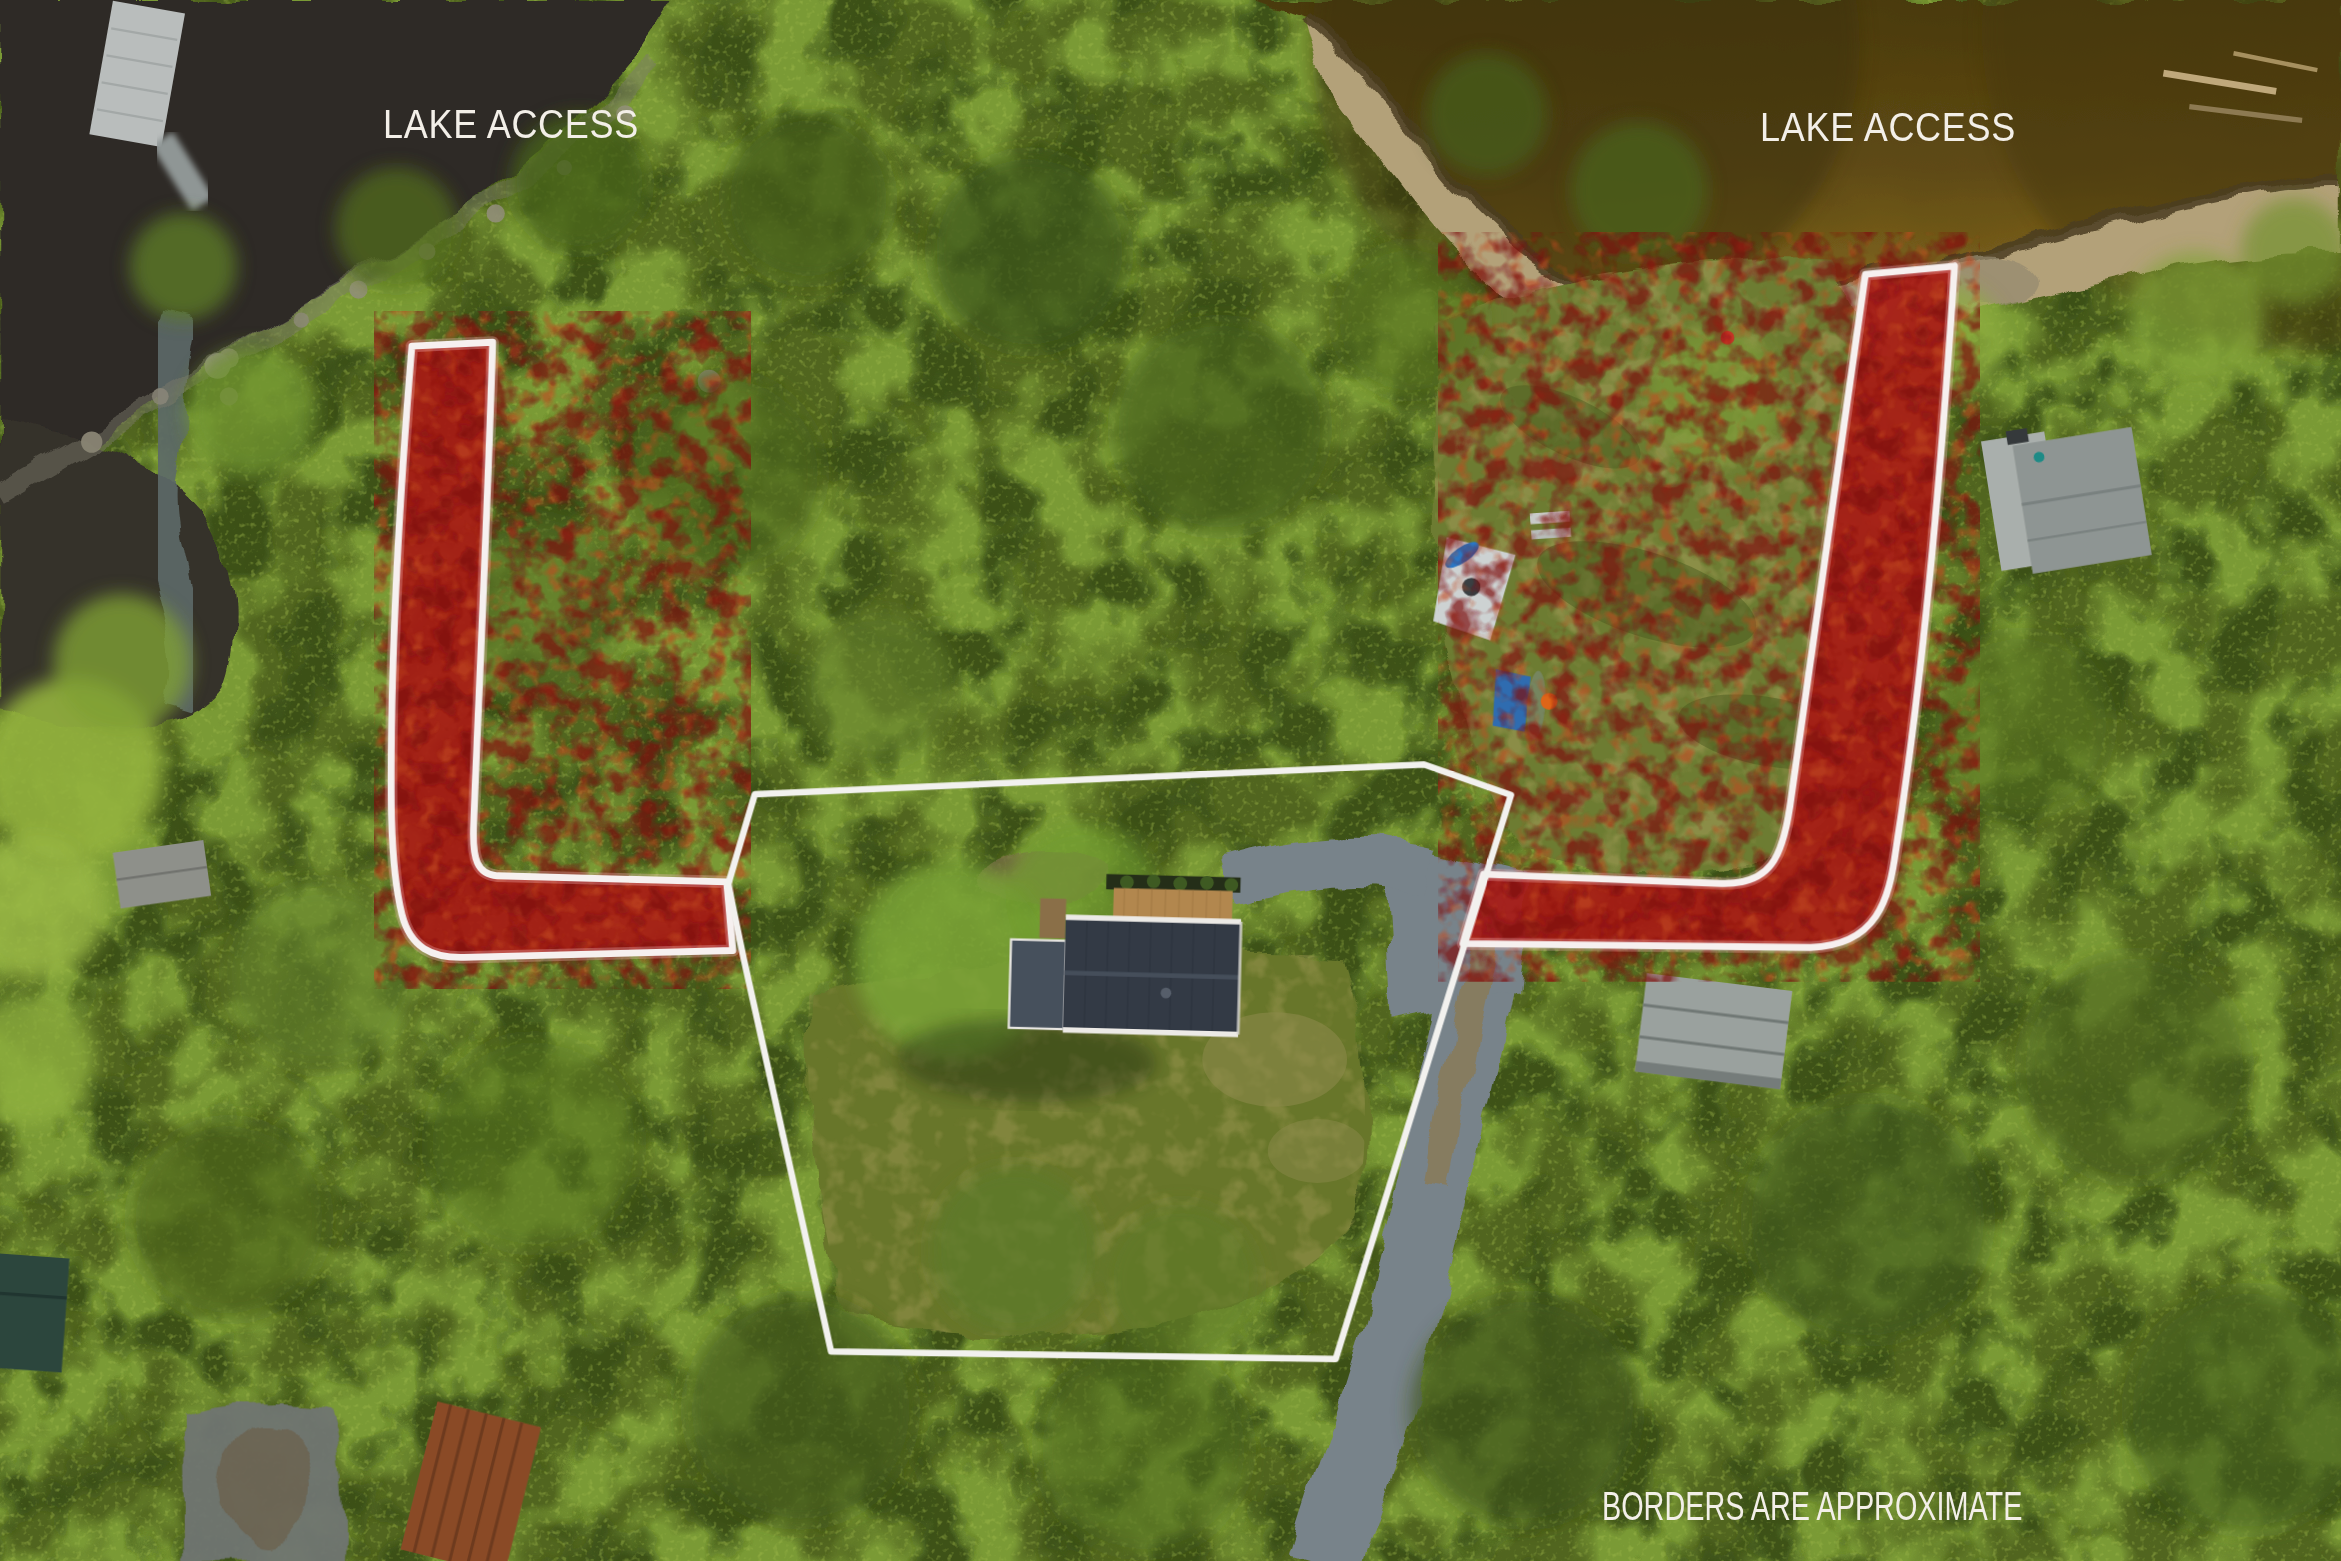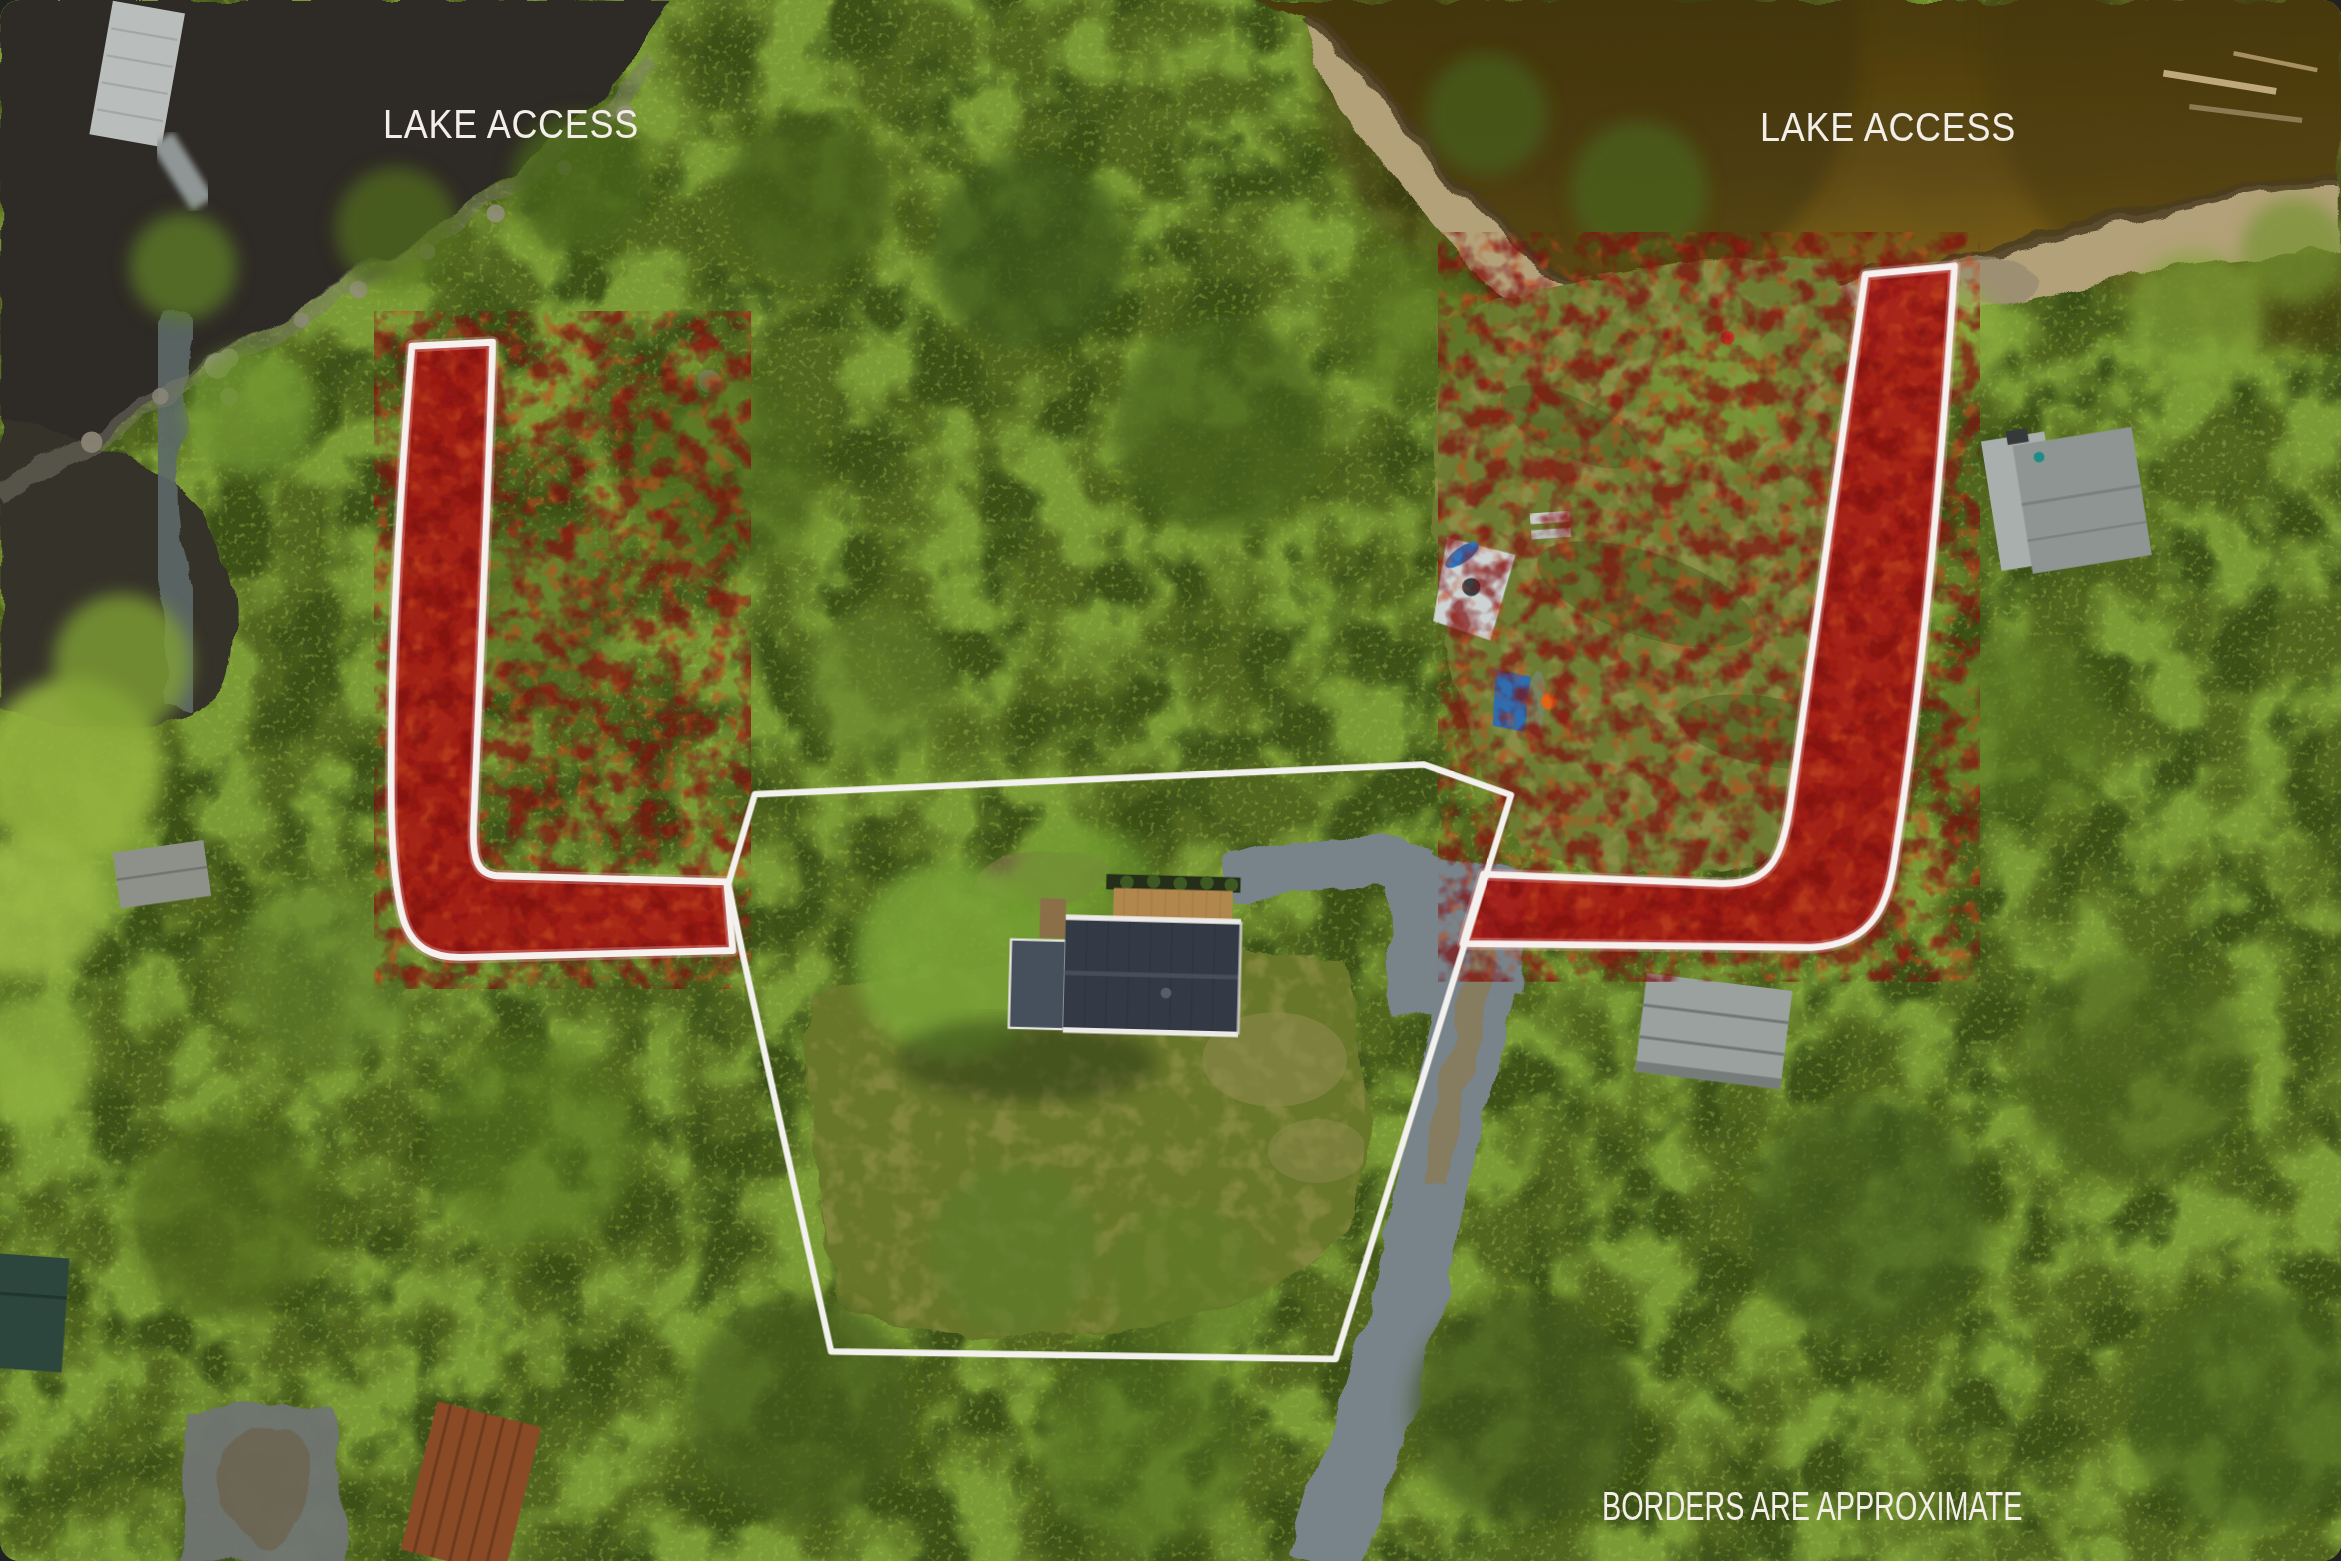--- a/index.html
+++ b/index.html
@@ -1,17 +1,17 @@
 <!DOCTYPE html>
 <html style="font-size:12.2px"><head>
 <meta charset="utf-8">
 <style>
   html,body{margin:0;padding:0;background:#222;}
   .stage{position:relative;width:2342px;height:1561px;overflow:hidden;background:#51651f;
-         font-family:"Liberation Sans", sans-serif;border-radius:20px;}
+         font-family:"Liberation Sans", sans-serif;}
   .stage svg{position:absolute;left:0;top:0;}
   .photo-label{position:absolute;color:#f3efe8;font-weight:500;white-space:nowrap;
                transform-origin:left top;letter-spacing:0.8px;}
   .lbl-big{font-size:40px;transform:scaleX(0.90);}
   .lbl-borders{font-size:40px;transform:scaleX(0.72);letter-spacing:0px;}
 </style>
 </head>
 <body>
 
 <div class="stage">

